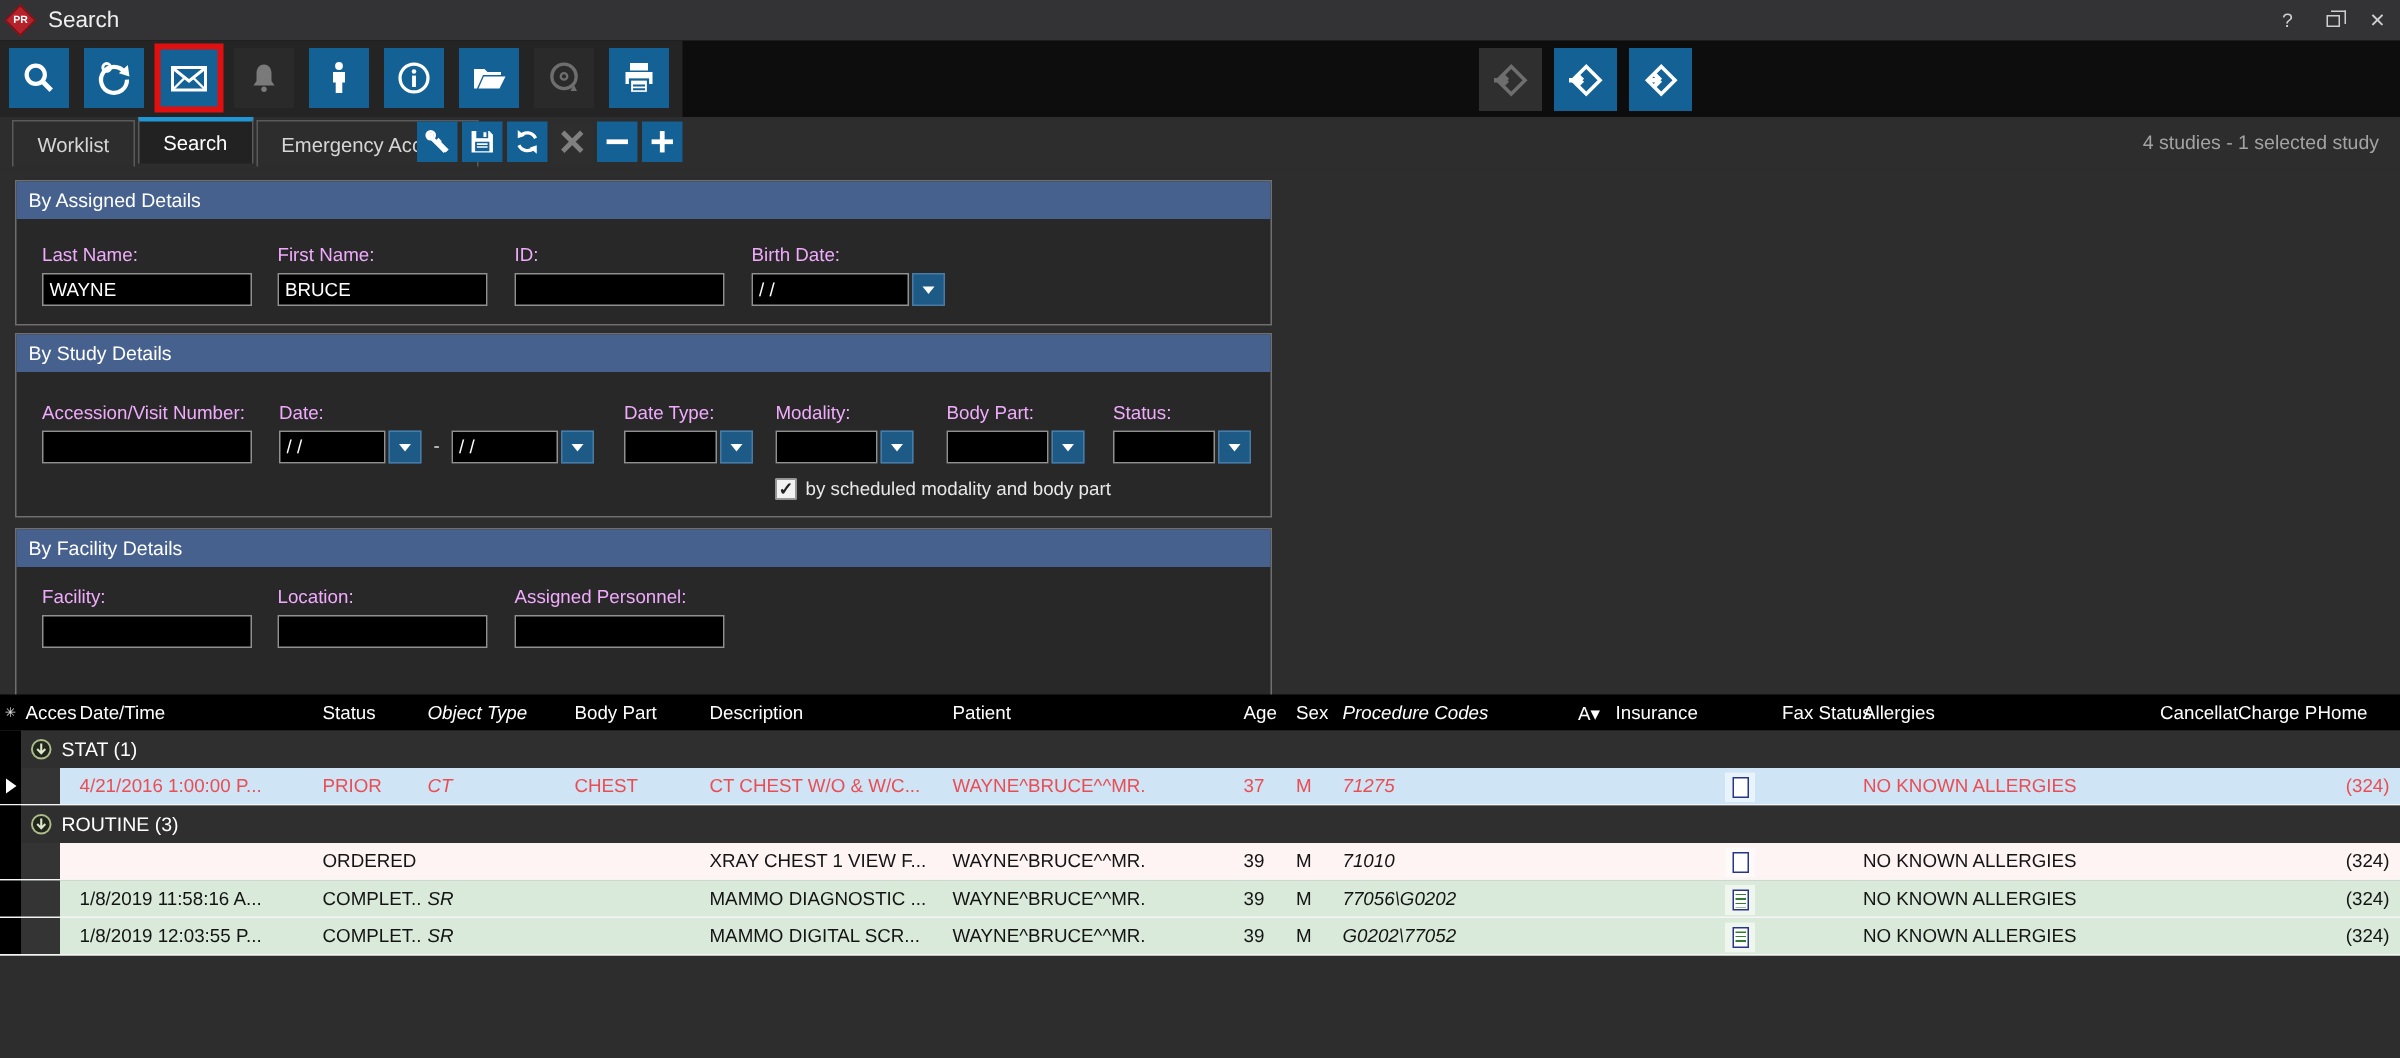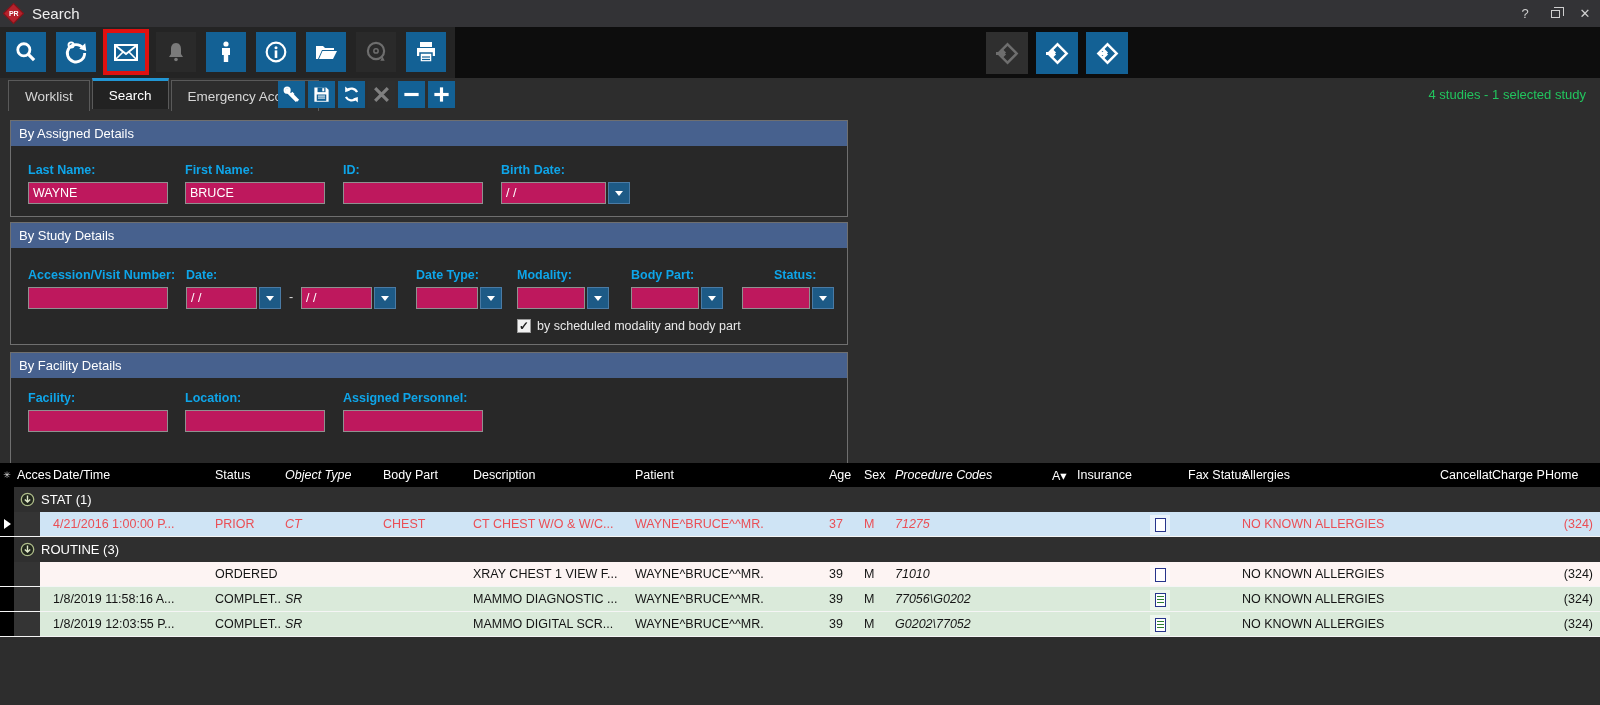--- a/index.html
+++ b/index.html
@@ -29,27 +29,27 @@
   .route-tiles .tile.disabled { background:#2f2f2f; }
 
   
   .tabrow { position:absolute; top:78px; left:0; width:1600px; height:35px; background:#2d2d2d; }
   .tabs { position:absolute; left:8px; top:2px; display:flex; }
   .tab { height:31px; padding:0 16px; display:flex; align-items:center; background:#2d2d2d; border:1px solid #5a5a5a; border-bottom:none; color:#d6d6d6; font-size:13.5px; margin-right:2px; }
   .tab.active { background:#222; color:#fff; border-top:3px solid #2196d4; margin-top:-2px; }
   .mini-tiles { position:absolute; left:278px; top:3px; display:flex; gap:3px; }
   .mini { width:27px; height:27px; background:#136195; display:flex; align-items:center; justify-content:center; }
   .mini.disabled { background:#2e2e2e; }
-  .status-text { position:absolute; right:14px; top:9px; font-size:13px; color:#22c55e; }
+  .status-text { position:absolute; right:14px; top:9px; font-size:13px; color:#a3a3a3; }
 
   
   .panel { position:absolute; left:10px; width:838px; background:#282828; border:1px solid #6f6f6f; }
   .panel-head { height:25px; background:#47618e; color:#fff; font-size:13px; display:flex; align-items:center; padding-left:8px; }
-  .fld-label { position:absolute; color:#0ea5e9; font-size:12.5px; white-space:nowrap;font-weight:bold; }
-  .fld-input { position:absolute; height:22px; background:#be185d; border:1px solid #909090; color:#fff; font-size:12.5px; padding:0 4px; font-family:"Liberation Sans", sans-serif; }
+  .fld-label { position:absolute; color:#f0abfc; font-size:12.5px; white-space:nowrap; }
+  .fld-input { position:absolute; height:22px; background:#000000; border:1px solid #909090; color:#fff; font-size:12.5px; padding:0 4px; font-family:"Liberation Sans", sans-serif; }
   .dd-btn { position:absolute; width:22px; height:22px; background:#1d5a86; border:1px solid #4a7ba5; display:flex; align-items:center; justify-content:center; }
   .dd-tri { width:0; height:0; border-left:4px solid transparent; border-right:4px solid transparent; border-top:5px solid #fff; }
   .dash { position:absolute; color:#ddd; }
   .cb-row { position:absolute; display:flex; align-items:center; gap:6px; }
   .cb-box { width:14px; height:14px; background:#f2f2f2; border:1px solid #999; color:#222; font-size:12px; line-height:13px; text-align:center; font-weight:bold; }
 
   
   .grid { position:absolute; top:463px; left:0; width:1600px; }
   .hrow { display:flex; height:24px; background:#000; color:#fff; align-items:center; }
   .hrow .cell { overflow:visible; white-space:nowrap; font-size:12.5px; }
@@ -275,21 +275,21 @@
   <span class="fld-label" style="left:506px; top:45px;">Modality:</span>
   <input class="fld-input" style="left: 506px; top: 64px; width: 68px;" value="">
   <span class="dd-btn" style="left:576px; top:64px;">
       <span class="dd-tri"></span>
     </span>
   <span class="fld-label" style="left:620px; top:45px;">Body Part:</span>
   <input class="fld-input" style="left: 620px; top: 64px; width: 68px;" value="">
   <span class="dd-btn" style="left:690px; top:64px;">
       <span class="dd-tri"></span>
     </span>
-  <span class="fld-label" style="left:731px; top:45px;margin-left:32px;">Status:</span>
+  <span class="fld-label" style="left:731px; top:45px;">Status:</span>
   <input class="fld-input" style="left: 731px; top: 64px; width: 68px;" value="">
   <span class="dd-btn" style="left:801px; top:64px;">
       <span class="dd-tri"></span>
     </span>
   <span class="cb-row" style="left:506px; top:96px;">
     <span class="cb-box">✓</span>
     <span>by scheduled modality and body part</span>
   </span>
 </div>
 

